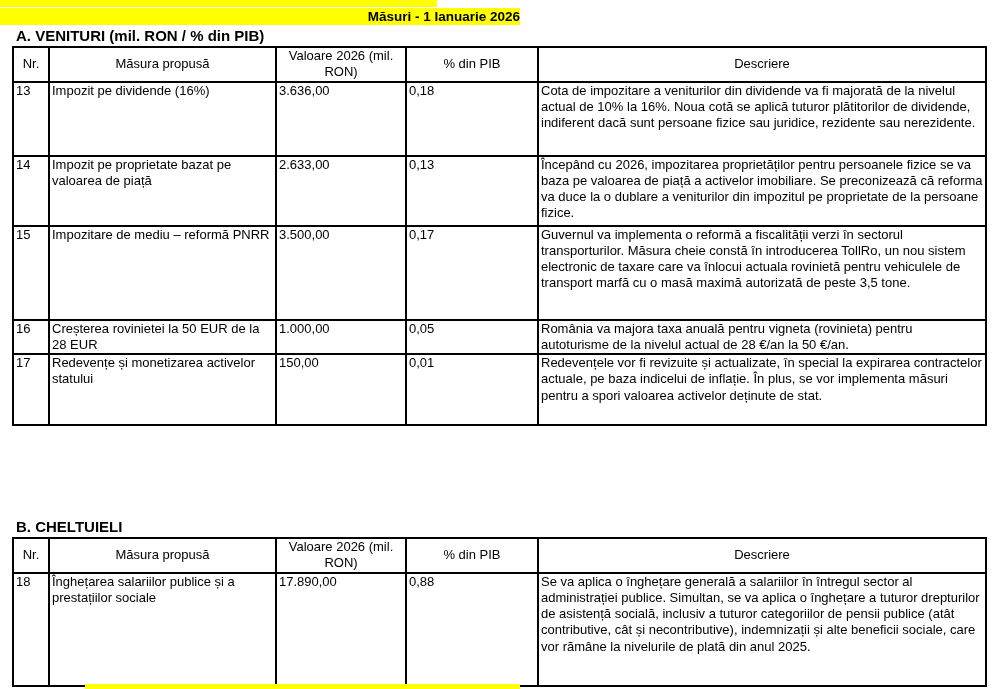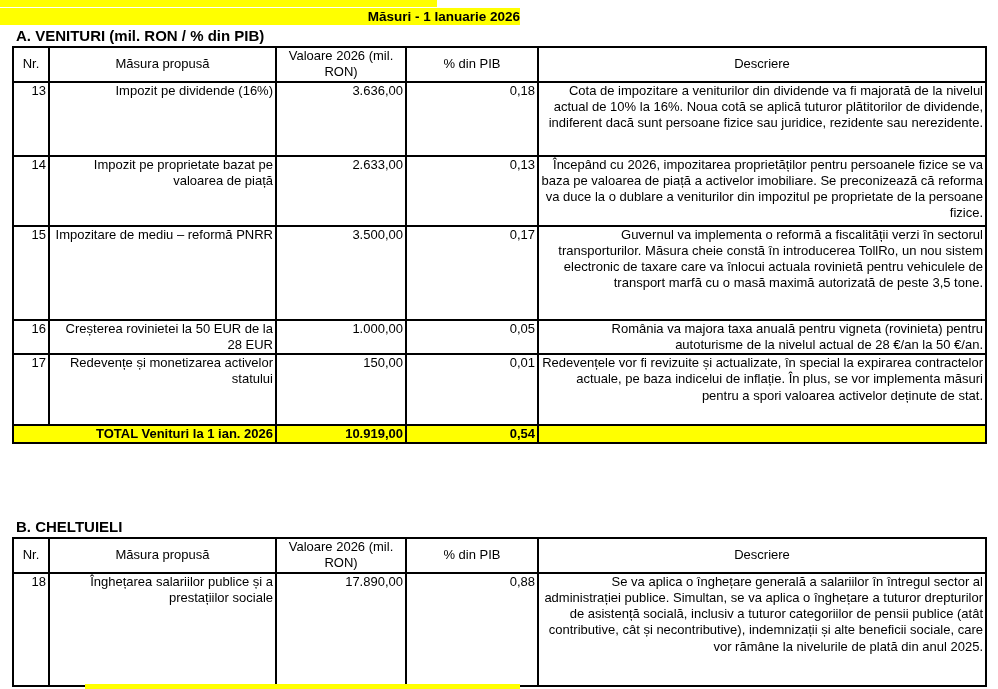--- a/index.html
+++ b/index.html
@@ -35,21 +35,21 @@
     width: 973px;
   }
   #table-a { top: 46px; }
   #table-b { top: 537px; }
 
   table.measures th, table.measures td {
     border: 2px solid #000000;
     font-size: 13px; line-height: 16.3px;
     padding: 0 2px 0 2px;
     vertical-align: top;
-    text-align: right;
+    text-align: left;
     word-wrap: break-word;
   }
   table.measures th {
     font-weight: normal;
     text-align: center;
     vertical-align: middle;
     height: 30px;
   }
   .col-nr    { width: 36px; }
   .col-mas   { width: 227px; }
@@ -130,26 +130,20 @@
       <td>0,05</td>
       <td>România va majora taxa anuală pentru vigneta (rovinieta) pentru autoturisme de la nivelul actual de 28 €/an la 50 €/an.</td>
     </tr>
     <tr class="r17">
       <td>17</td>
       <td>Redevențe și monetizarea activelor statului</td>
       <td>150,00</td>
       <td>0,01</td>
       <td>Redevențele vor fi revizuite și actualizate, în special la expirarea contractelor actuale, pe baza indicelui de inflație. În plus, se vor implementa măsuri pentru a spori valoarea activelor deținute de stat.</td>
     </tr>
-    <tr class="total-row">
-      <td colspan="2">TOTAL Venituri la 1 ian. 2026</td>
-      <td>10.919,00</td>
-      <td>0,54</td>
-      <td></td>
-    </tr>
   </tbody>
     </table>
 
   <div class="section-heading heading-b">B. CHELTUIELI</div>
 
   <table class="measures" id="table-b">
     <colgroup>
       <col class="col-nr">
         <col class="col-mas">
         <col class="col-val">

